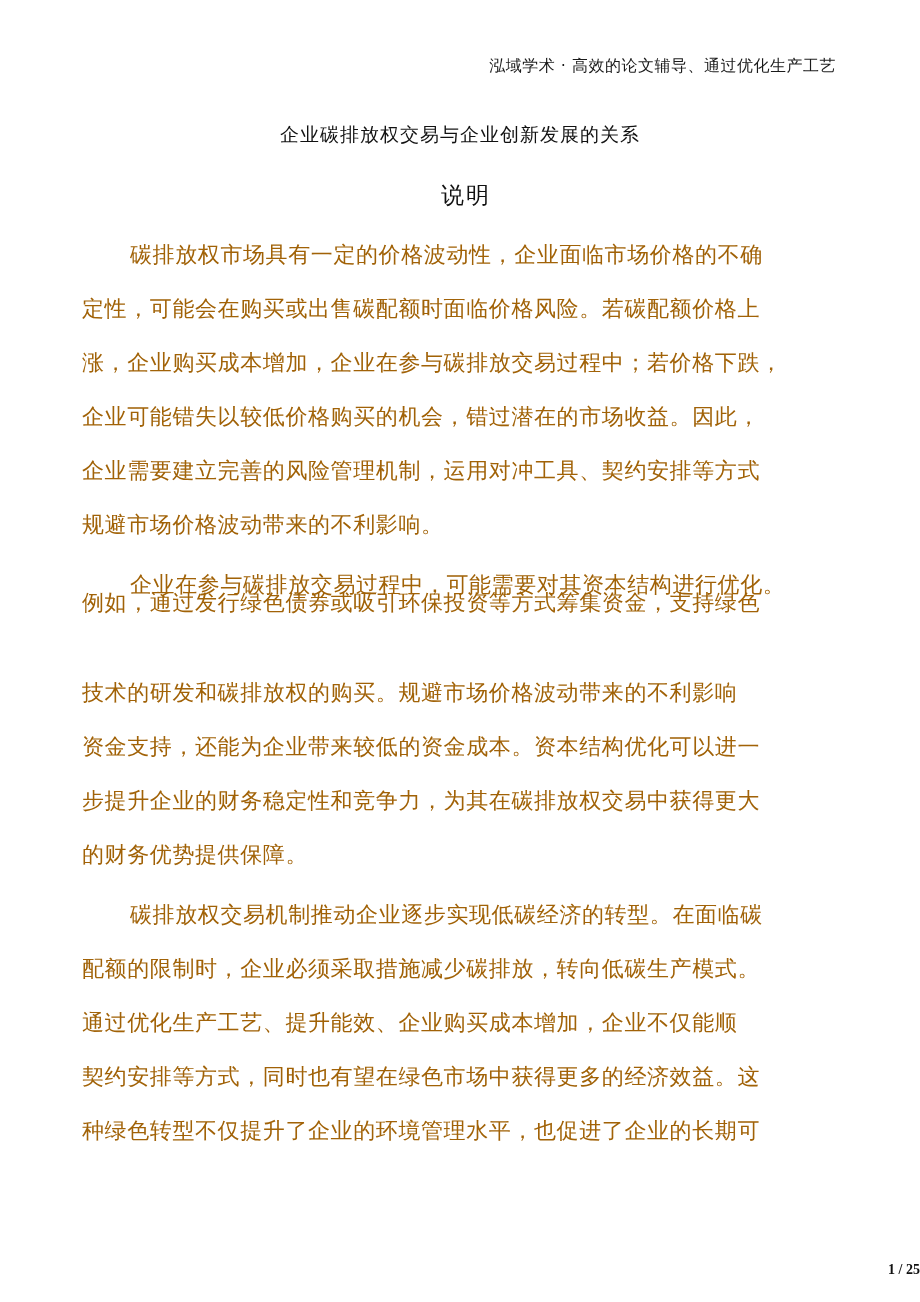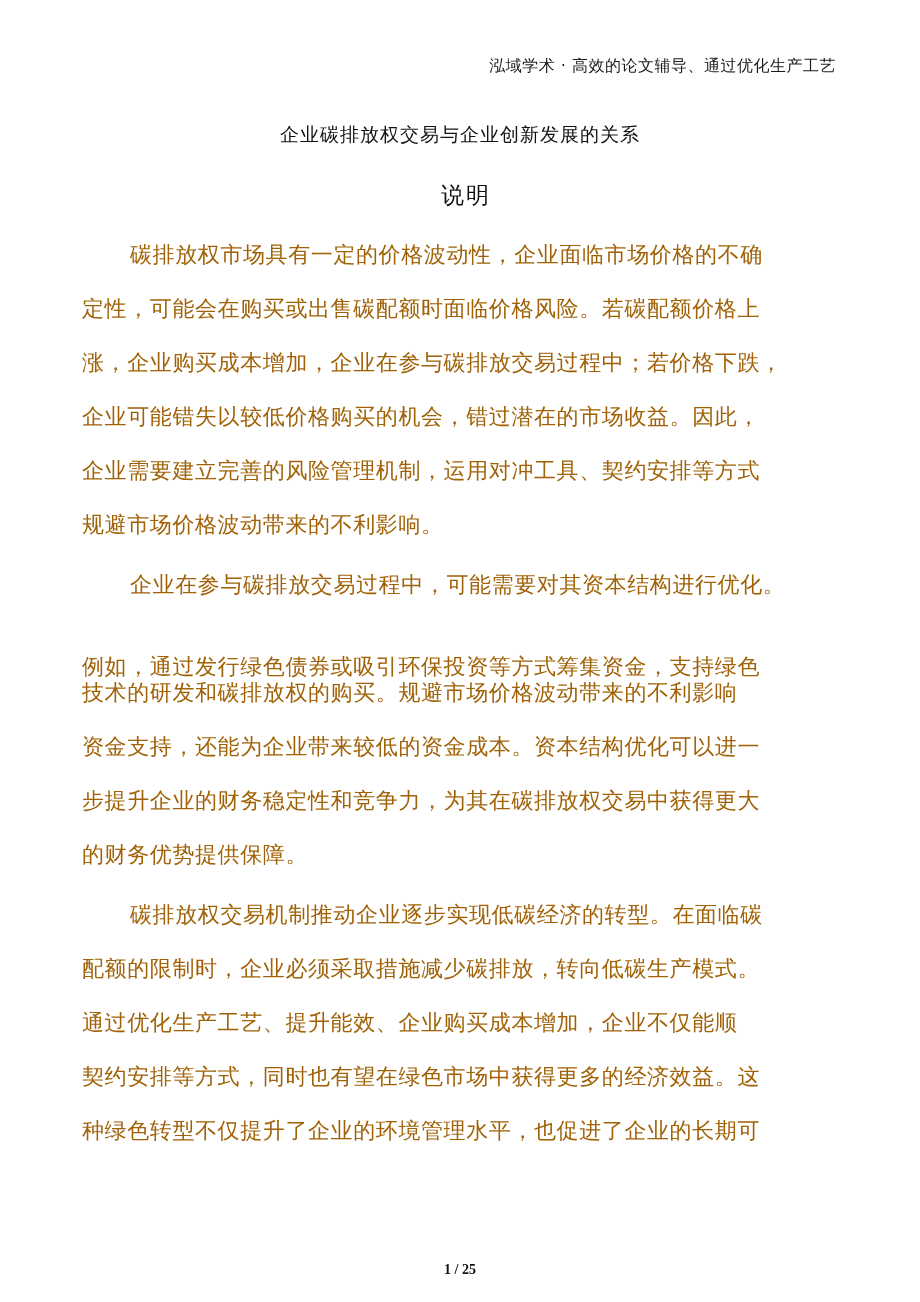--- a/index.html
+++ b/index.html
@@ -4,21 +4,21 @@
 <style>
   html, body { margin: 0; padding: 0; background: #ffffff; }
   body { width: 920px; height: 1302px; position: relative; overflow: hidden;
          font-family: "DejaVu Sans", sans-serif; color: #111111; }
   .header { position: absolute; top: 56px; right: 84px; font-size: 16px; letter-spacing: 0.5px; color: #1a1a1a; }
   .title { position: absolute; top: 122px; left: 0; width: 920px; text-align: center; font-size: 19px; letter-spacing: 1px; color: #111; }
   .subtitle { position: absolute; top: 180px; left: 0; width: 920px; text-align: center; font-size: 23px; letter-spacing: 2px; color: #111; padding-left: 6px; }
   .line { position: absolute; left: 82px; width: 760px; font-size: 22px; white-space: nowrap;
           font-family: "DejaVu Serif", serif; letter-spacing: 0.6px; color: #a16207; }
   .line.indent { left: 130px; width: 712px; }
-  .footer { position: absolute; top: 1262px; left: 0; width: 920px; text-align: center; font-size: 14px; font-weight: bold;
+  .footer { position: absolute; top: 1262px; left: 0; width: 920px; text-align: right; font-size: 14px; font-weight: bold;
             font-family: "Liberation Serif", serif; color: #111; }
 </style>
 </head>
 <body>
 
 <div class="header">泓域学术 · 高效的论文辅导、通过优化生产工艺</div>
 
 <div class="title">企业碳排放权交易与企业创新发展的关系</div>
 <div class="subtitle">说明</div>
 
@@ -26,21 +26,21 @@
   <div class="line indent" style="top:240px">碳排放权市场具有一定的价格波动性，企业面临市场价格的不确</div>
   <div class="line" style="top:294px">定性，可能会在购买或出售碳配额时面临价格风险。若碳配额价格上</div>
   <div class="line" style="top:348px">涨，企业购买成本增加，企业在参与碳排放交易过程中；若价格下跌，</div>
   <div class="line" style="top:402px">企业可能错失以较低价格购买的机会，错过潜在的市场收益。因此，</div>
   <div class="line" style="top:456px">企业需要建立完善的风险管理机制，运用对冲工具、契约安排等方式</div>
   <div class="line" style="top:510px">规避市场价格波动带来的不利影响。</div>
 </div>
 
 <div>
   <div class="line indent" style="top:570px">企业在参与碳排放交易过程中，可能需要对其资本结构进行优化。</div>
-  <div class="line" style="top:652px">例如，通过发行绿色债券或吸引环保投资等方式筹集资金，支持绿色</div>
+  <div class="line" style="top:588px">例如，通过发行绿色债券或吸引环保投资等方式筹集资金，支持绿色</div>
   <div class="line" style="top:678px">技术的研发和碳排放权的购买。规避市场价格波动带来的不利影响</div>
   <div class="line" style="top:732px">资金支持，还能为企业带来较低的资金成本。资本结构优化可以进一</div>
   <div class="line" style="top:786px">步提升企业的财务稳定性和竞争力，为其在碳排放权交易中获得更大</div>
   <div class="line" style="top:840px">的财务优势提供保障。</div>
 </div>
 
 <div>
   <div class="line indent" style="top:900px">碳排放权交易机制推动企业逐步实现低碳经济的转型。在面临碳</div>
   <div class="line" style="top:954px">配额的限制时，企业必须采取措施减少碳排放，转向低碳生产模式。</div>
   <div class="line" style="top:1008px">通过优化生产工艺、提升能效、企业购买成本增加，企业不仅能顺</div>

